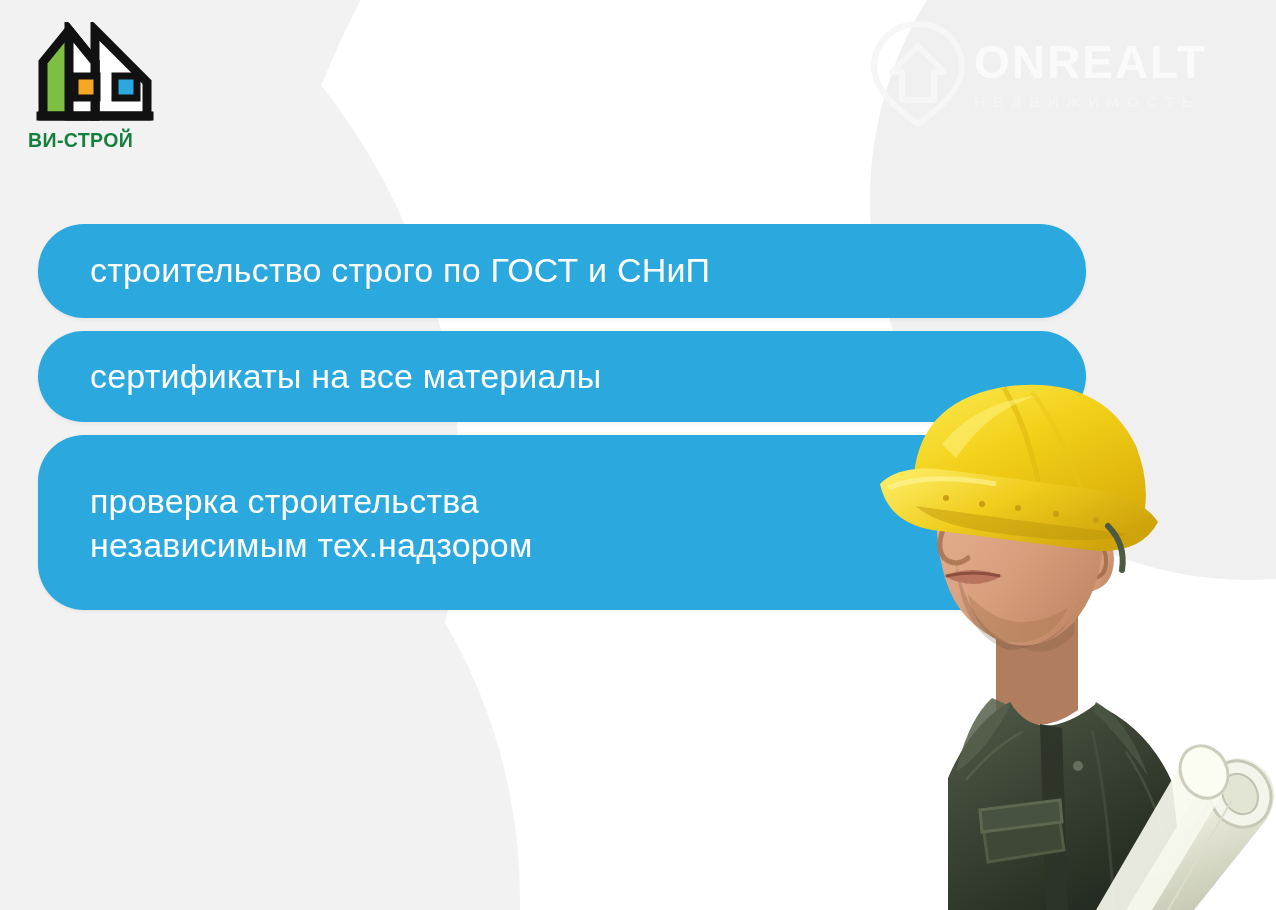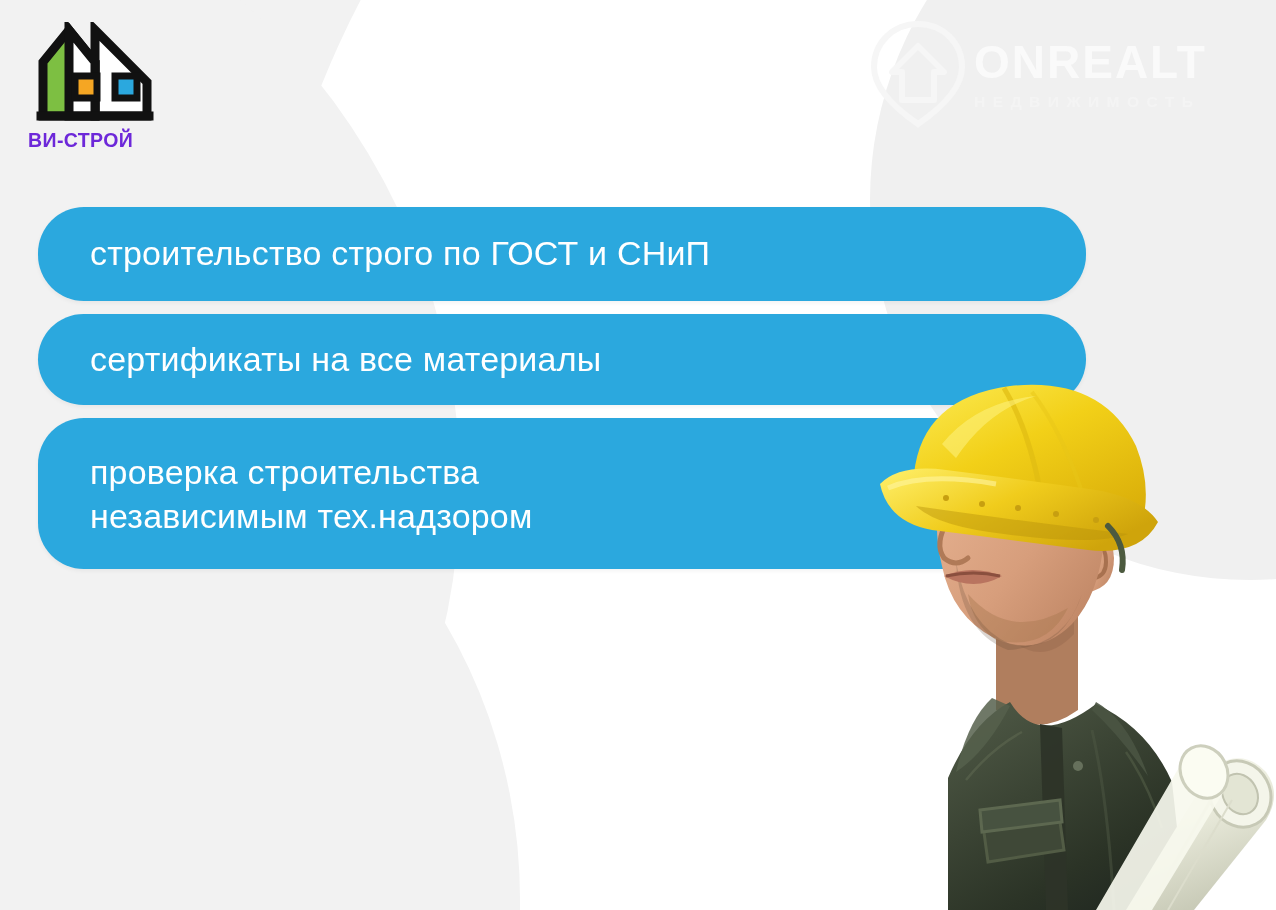--- a/index.html
+++ b/index.html
@@ -86,41 +86,41 @@
     position:absolute;
     left:22px; top:22px;
     width:150px; height:132px;
     z-index:12;
   }
   .logo-mark { width:125px; height:104px; display:block; margin-left:13px;}
   .logo-word {
     font-size:19.5px;
     font-weight:bold;
     letter-spacing:0.4px;
-    color:#6d28d9;
+    color:#15803d;
     margin-top:5px;
     margin-left:6px;
     line-height:1;
     white-space:nowrap;
   }
 
   
   .worker {
     position:absolute;
     right:0; bottom:0;
     width:480px; height:530px;
     z-index:10;
     pointer-events:none;
   }
   .worker svg { width:100%; height:100%; display:block; }
 
   
   .bars {
     position:absolute;
-    left:38px; top:207px;
+    left:38px; top:224px;
     width:1048px;
     z-index:8;
   }
   .bar {
     position:relative;
     background:#2ba8de;
     border-radius:46px;
     color:#ffffff;
     display:flex;
     align-items:center;
@@ -133,21 +133,21 @@
     font-weight:400;
     letter-spacing:0.2px;
     line-height:1.28;
     white-space:pre-line;
     color:#ffffff;
   }
   .bar-1 { height:94px; }
   .bar-2 { height:91px; }
   .bar-3 { height:91px; }
   .bar-4 { height:91px; }
-  .bar-5 { height:151px; }
+  .bar-5 { height:175px; }
   .bar-5 .bar-text { padding-top:2px; }
 </style>
 </head>
 <body>
 
 <div id="poster">
 
   <div class="bg-white-curve"></div>
   <div class="bg-gray-curve"></div>
   <div class="bg-gray-curve-2"></div>

